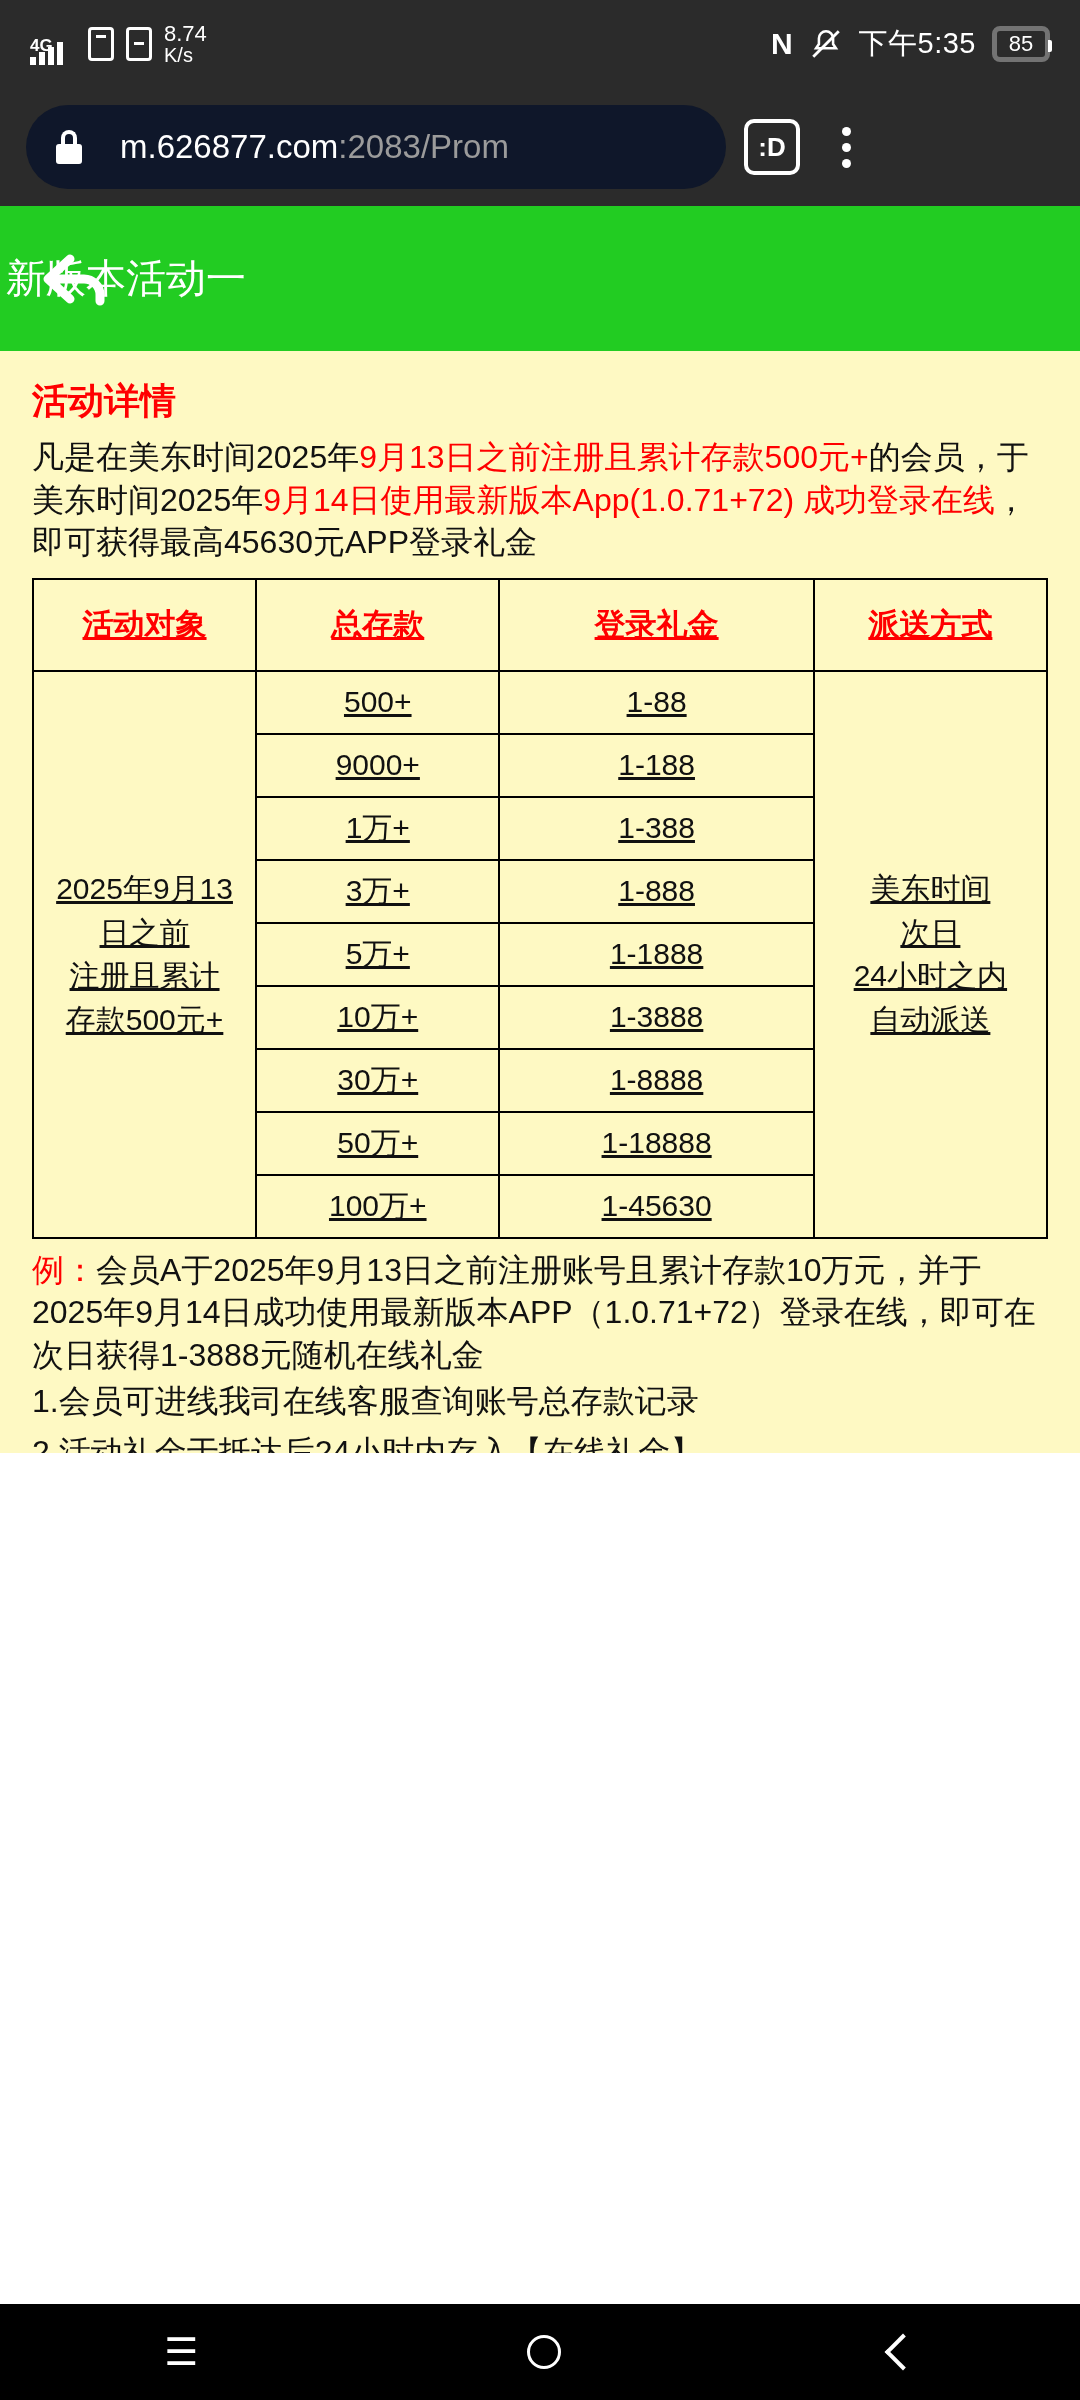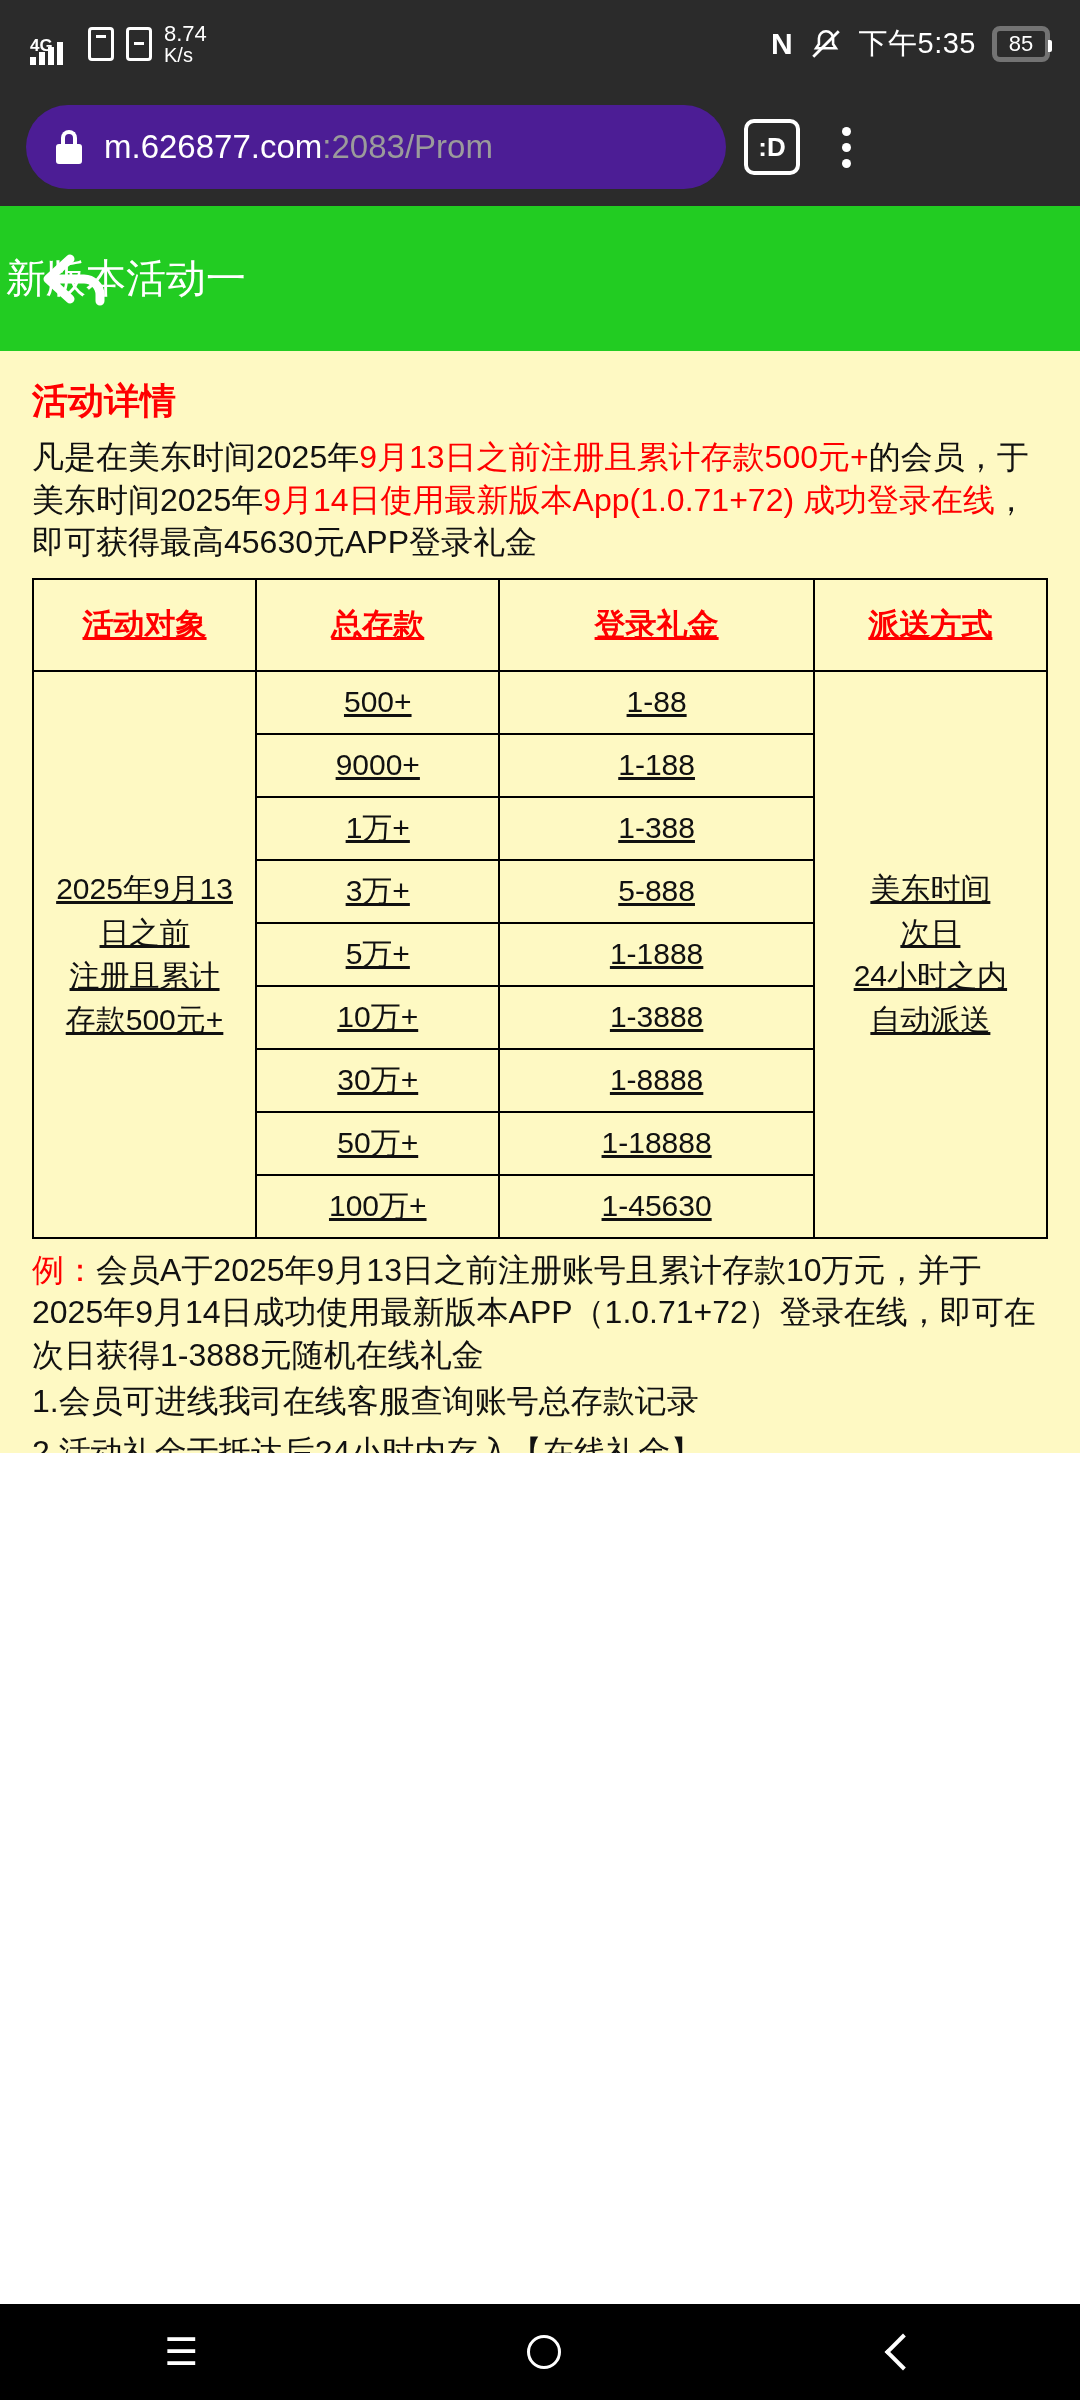--- a/index.html
+++ b/index.html
@@ -69,26 +69,26 @@
     background: #2b2b2b;
     display: flex;
     align-items: center;
     padding: 0 26px;
     gap: 18px;
   }
   .urlbar {
     flex: 0 0 auto;
     width: 700px;
     height: 84px;
-    background: #4c1d95;
+    background: #0f172a;
     border-radius: 42px;
     display: flex;
     align-items: center;
     padding: 0 30px;
-    gap: 22px;
+    gap: 38px;
     overflow: hidden;
   }
   .lock { width: 26px; height: 34px; position: relative; flex: 0 0 auto; }
   .lock .body {
     position: absolute; bottom: 0; left: 0; width: 26px; height: 20px;
     background: #ffffff; border-radius: 3px;
   }
   .lock .shackle {
     position: absolute; top: 0; left: 5px; width: 16px; height: 18px;
     border: 4px solid #ffffff; border-bottom: none; border-radius: 9px 9px 0 0;
@@ -295,21 +295,21 @@
       <tr>
         <td class="datarow">9000+</td>
         <td class="datarow">1-188</td>
       </tr>
       <tr>
         <td class="datarow">1万+</td>
         <td class="datarow">1-388</td>
       </tr>
       <tr>
         <td class="datarow">3万+</td>
-        <td class="datarow">5-888</td>
+        <td class="datarow">1-888</td>
       </tr>
       <tr>
         <td class="datarow">5万+</td>
         <td class="datarow">1-1888</td>
       </tr>
       <tr>
         <td class="datarow">10万+</td>
         <td class="datarow">1-3888</td>
       </tr>
       <tr>

